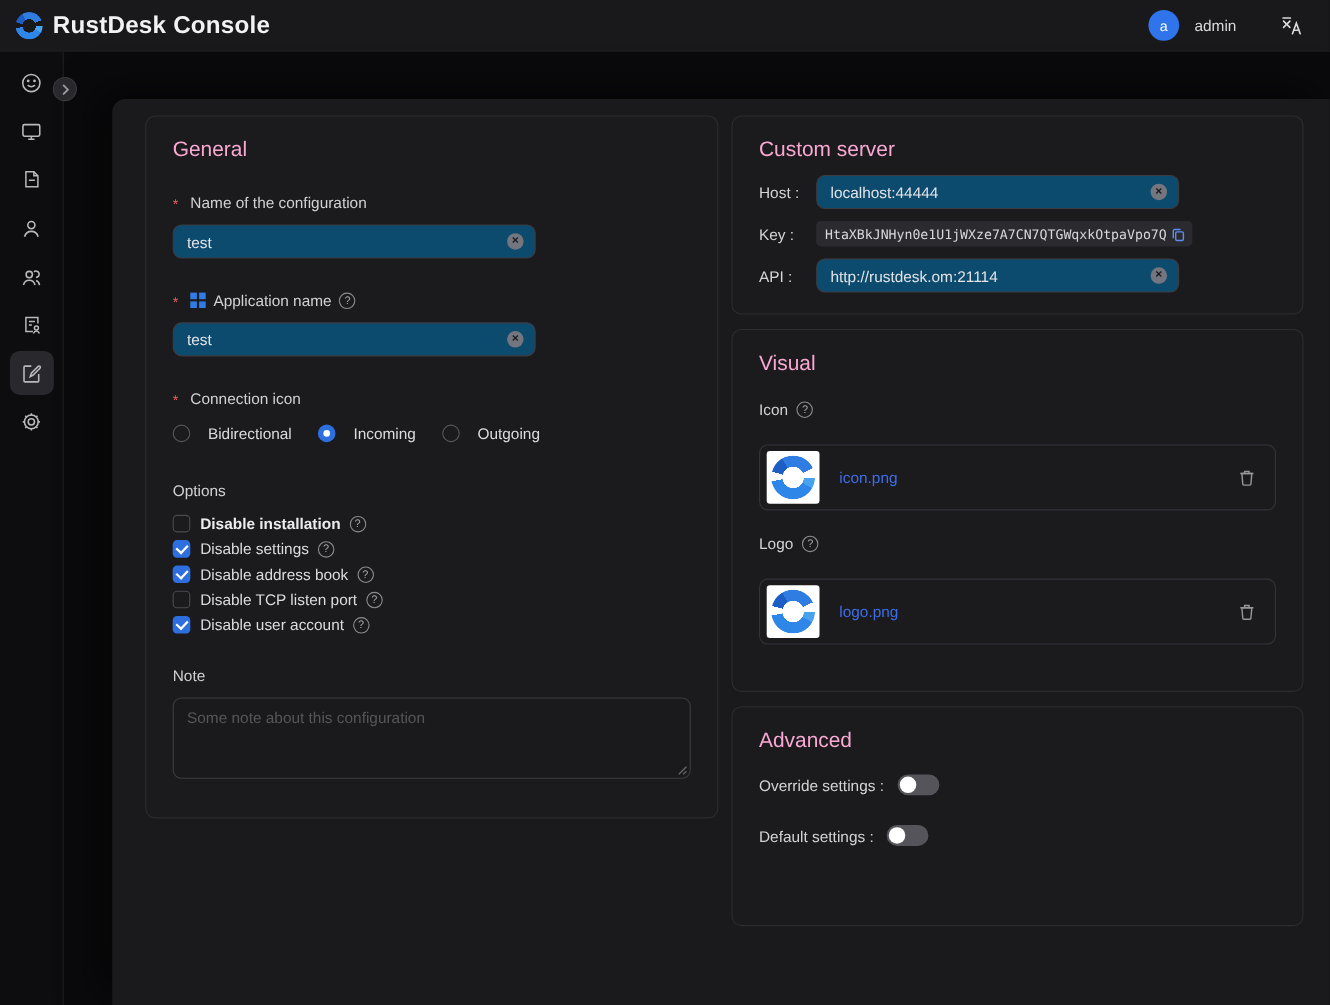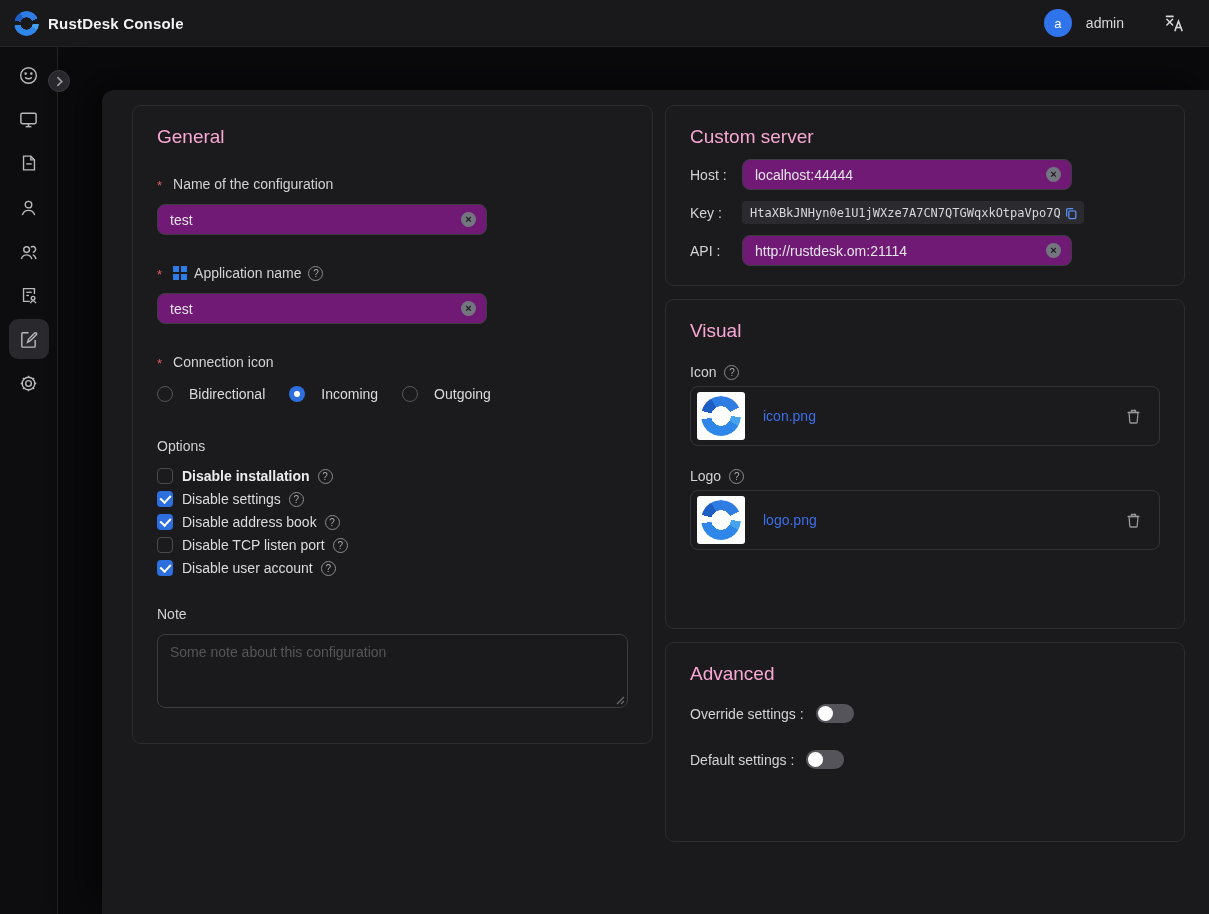--- a/index.html
+++ b/index.html
@@ -9,21 +9,21 @@
     background:#0e0e10; color:#d6d6d9; font-size:14px;
   }
 
   
   .header {
     height:47px; background:#19191c; border-bottom:1px solid #242428;
     display:flex; align-items:center; justify-content:space-between;
     padding:0 24px 0 14px;
   }
   .brand { display:flex; align-items:center; gap:9px; }
-  .brand .title { color:#f2f2f4; font-size:15px; font-weight:700; letter-spacing:.2px; }
+  .brand .title { color:#f2f2f4; font-size:22px; font-weight:700; letter-spacing:.2px; }
   .rd-logo {
     display:inline-block; border-radius:50%;
     background:conic-gradient(from 120deg, #2e86e8 0 140deg, rgba(0,0,0,0) 140deg 165deg,
                #1d5ec4 165deg 210deg, #2f7de2 210deg 305deg, rgba(0,0,0,0) 305deg 332deg, #47a3ee 332deg 360deg);
     -webkit-mask:radial-gradient(circle, transparent 0 34%, #000 35%);
             mask:radial-gradient(circle, transparent 0 34%, #000 35%);
   }
   .rd-logo.lg { width:25px; height:25px; }
   .header-right { display:flex; align-items:center; gap:14px; }
   .avatar {
@@ -70,21 +70,21 @@
   .card.custom-server { height:181px; }
   .card.visual { height:330px; }
   .card.security { height:102px; }
   .card.advanced { height:200px; }
 
   
   .field-label { color:#d2d2d5; margin:30px 0 12px; display:flex; align-items:center; gap:7px; }
   .field-label.first { margin-top:28px; }
   .required::before { content:"*"; color:#e35d5d; margin-right:4px; font-size:13px; position:relative; top:1px; }
   .text-input {
-    width:330px; height:31px; background:#701a75; border:1px solid #3c3c42; border-radius:8px;
+    width:330px; height:31px; background:#0c4a6e; border:1px solid #3c3c42; border-radius:8px;
     display:flex; align-items:center; padding:0 10px 0 12px; color:#e4e4e7;
   }
   .text-input .val { flex:1; font-size:14px; }
   .clear-ico {
     width:15px; height:15px; border-radius:50%; background:#73767e; color:#1b1b1e;
     font-size:11px; line-height:15px; text-align:center; font-weight:700; cursor:pointer;
   }
   .clear-ico::after { content:"×"; }
   .help-ico {
     width:15px; height:15px; border-radius:50%; border:1.3px solid #8b8b90; color:#a9a9ae;
@@ -131,21 +131,21 @@
   }
   .key-chip .key-val {
     font-family:"DejaVu Sans Mono","Liberation Mono",monospace; font-size:12px; color:#d8d8db;
     white-space:nowrap; overflow:hidden; flex:1;
   }
   .copy-ico { flex:none; cursor:pointer; display:flex; }
 
   
   .visual-label { display:flex; align-items:center; gap:8px; color:#d2d2d5; margin-top:22px; }
   .file-row {
-    margin-top:6px; height:60px; border:1px solid #33333a; border-radius:8px;
+    margin-top:24px; height:60px; border:1px solid #33333a; border-radius:8px;
     display:flex; align-items:center; padding:6px 18px 6px 6px; gap:18px;
   }
   .thumb { width:48px; height:48px; background:#fff; border-radius:3px; display:flex; align-items:center; justify-content:center; }
   .thumb .rd-logo { width:40px; height:40px; }
   .file-link { color:#3d6ee8; cursor:pointer; flex:1; }
   .trash-btn { cursor:pointer; display:flex; }
 
   
   .toggle-row { display:flex; align-items:center; gap:12px; margin-top:19px; color:#d4d4d7; }
   .toggle { width:38px; height:19px; border-radius:10px; background:#54545a; position:relative; cursor:pointer; flex:none; }

